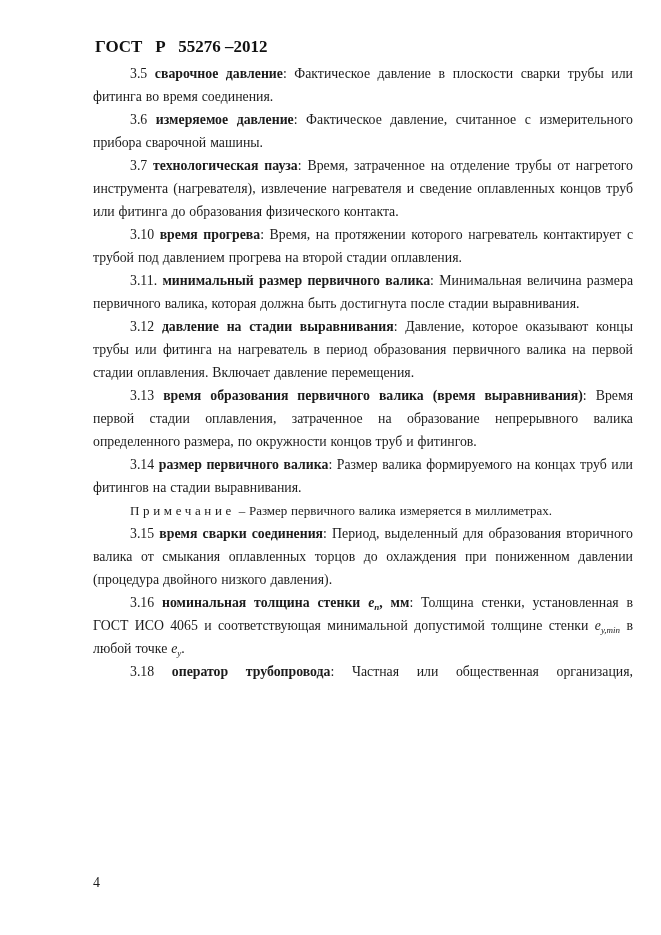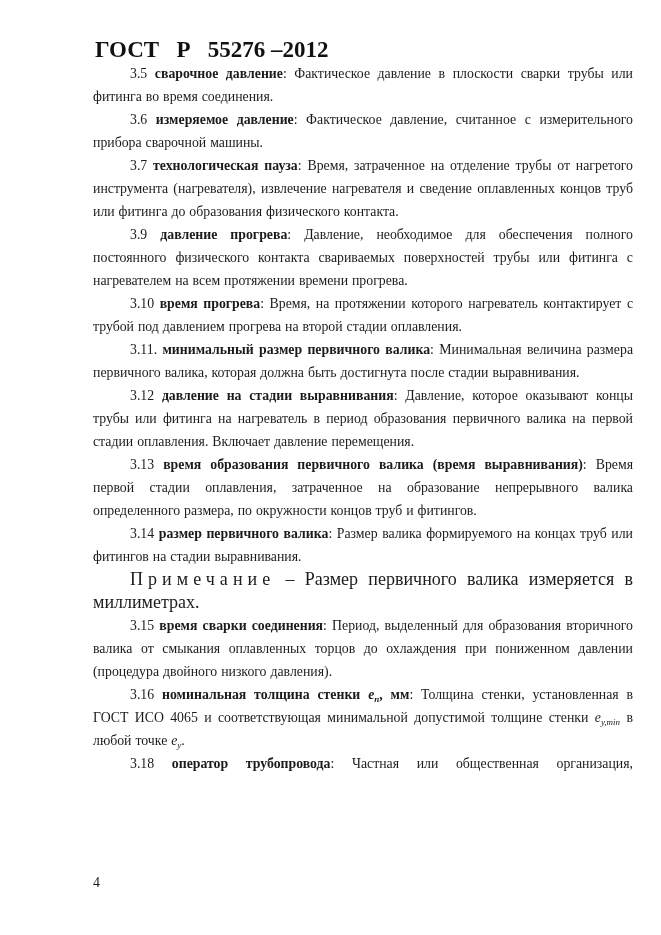--- a/index.html
+++ b/index.html
@@ -10,21 +10,21 @@
     height: 935px;
     background: #ffffff;
     font-family: "Liberation Serif", serif;
     color: #1b1b1b;
     overflow: hidden;
   }
   .header {
     position: absolute;
     top: 37px;
     left: 95px;
-    font-size: 23px;
+    font-size: 17px;
     font-weight: bold;
     white-space: pre;
     color: #111;
   }
   .content {
     position: absolute;
     top: 62px;
     left: 93px;
     width: 540px;
   }
@@ -38,21 +38,21 @@
   .para b { font-weight: bold; margin-top: 42px; }
   .para i { font-style: italic; }
   sub {
     font-size: 9px;
     font-style: italic;
     line-height: 0;
     vertical-align: baseline;
     position: relative;
     top: 3px;
   }
-  .note { font-size: 18px; }
+  .note { font-size: 13px; }
   .note-label { letter-spacing: 0.28em; }
   .justify-last { text-align-last: justify; }
   .pagenum {
     position: absolute;
     left: 93px;
     top: 875px;
     font-size: 14px;
   }
 </style>
 </head>
@@ -64,21 +64,20 @@
 
   <div class="content">
 
     <p class="para"><span>3.5 </span><b>сварочное давление</b><span>: Фактическое давление в плоскости сварки трубы или фитинга во время соединения.</span></p>
 
     <p class="para"><span>3.6 </span><b>измеряемое давление</b><span>: Фактическое давление, считанное с измерительного прибора сварочной машины.</span></p>
 
     <p class="para"><span>3.7 </span><b>технологическая пауза</b><span>: Время, затраченное на отделение трубы от нагретого инструмента (нагревателя), извлечение нагревателя и сведение оплавленных концов труб или фитинга до образования физического контакта.</span></p>
 
 
-    <p class="para"><span>3.9 </span><b>давление прогрева</b><span>: Давление, необходимое для обеспечения полного постоянного физического контакта свариваемых поверхностей трубы или фитинга с нагревателем на всем протяжении времени прогрева.</span></p>
 
     <p class="para"><span>3.10 </span><b>время прогрева</b><span>: Время, на протяжении которого нагреватель контактирует с трубой под давлением прогрева на второй стадии оплавления.</span></p>
 
     <p class="para"><span>3.11. </span><b>минимальный размер первичного валика</b><span>: Минимальная величина размера первичного валика, которая должна быть достигнута после стадии выравнивания.</span></p>
 
     <p class="para"><span>3.12 </span><b>давление на стадии выравнивания</b><span>: Давление, которое оказывают концы трубы или фитинга на нагреватель в период образования первичного валика на первой стадии оплавления. Включает давление перемещения.</span></p>
 
     <p class="para"><span>3.13 </span><b>время образования первичного валика (время выравнивания)</b><span>: Время первой стадии оплавления, затраченное на образование непрерывного валика определенного размера, по окружности концов труб и фитингов.</span></p>
 
     <p class="para"><span>3.14 </span><b>размер первичного валика</b><span>: Размер валика формируемого на концах труб или фитингов на стадии выравнивания.</span></p>

